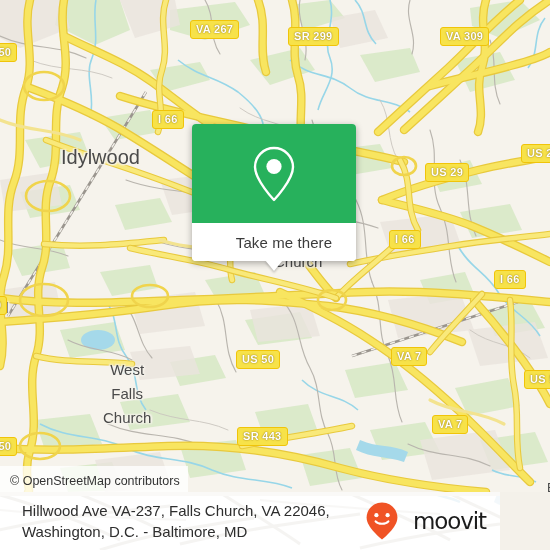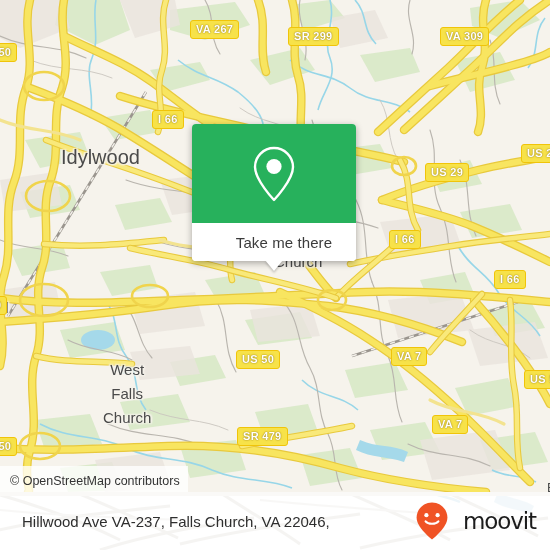--- a/index.html
+++ b/index.html
@@ -92,21 +92,21 @@
     font-size:12.5px;
     line-height:16px;
     padding:7px 8px 3px 10px;
     z-index:30;
     white-space:nowrap;
   }
 
   
   #footer{
     position:absolute;left:0;top:492px;
-    width:550px;height:58px;
+    width:500px;height:58px;
     background:#ffffff;
     display:flex;align-items:center;
     overflow:hidden;
   }
   #footer-watermark{
     position:absolute;left:0;top:0;width:550px;height:58px;
     opacity:.35;pointer-events:none;
   }
   #footer-text{
     position:relative;
@@ -373,21 +373,21 @@
     <div class="shield" style="left:152px;top:110px;">I 66</div>
     <div class="shield" style="left:425px;top:163px;">US 29</div>
     <div class="shield" style="left:521px;top:144px;">US 29</div>
     <div class="shield" style="left:389px;top:230px;">I 66</div>
     <div class="shield" style="left:494px;top:270px;">I 66</div>
     <div class="shield" style="left:-11px;top:296px;">0</div>
     <div class="shield" style="left:236px;top:350px;">US 50</div>
     <div class="shield" style="left:391px;top:347px;">VA 7</div>
     <div class="shield" style="left:524px;top:370px;">US 50</div>
     <div class="shield" style="left:432px;top:415px;">VA 7</div>
-    <div class="shield" style="left:237px;top:427px;">SR 479</div>
+    <div class="shield" style="left:237px;top:427px;">SR 443</div>
     <div class="shield" style="left:-14px;top:437px;">650</div>
 
     <div id="card">
       <div id="card-img">
         <svg width="56" height="64" viewBox="0 0 56 64">
           <path d="M28 6 C17.5 6 9 14.5 9 25 C9 38 28 58 28 58 C28 58 47 38 47 25 C47 14.5 38.5 6 28 6 Z" fill="none" stroke="#ffffff" stroke-width="2.4" stroke-linejoin="round"></path>
           <circle cx="28" cy="24.5" r="7.6" fill="#ffffff"></circle>
         </svg>
       </div>
       <div id="card-label">Take me there</div>
@@ -415,20 +415,21 @@
         <path d="M0 18 C60 24 120 26 186 28"></path>
         <path d="M260 8 C320 14 380 18 440 22"></path>
       </g>
       <path d="M498 0 C512 8 520 6 534 14 L530 22 C516 16 508 18 494 10 Z" fill="#cfe6f2" opacity=".7"></path>
       <path d="M430 0 C442 6 448 4 460 10" stroke="#cfe6f2" stroke-width="2.5" fill="none"></path>
       <path d="M0 0 L550 0 L550 4 L0 4 Z" fill="#f1efe9"></path>
     </svg>
 
     <div id="footer-text">
       <span>Hillwood Ave VA-237, Falls Church, VA 22046,</span>
+      <span class="l2">Washington, D.C. - Baltimore, MD</span>
     </div>
 
     <div id="logo">
       <svg width="34" height="40" viewBox="0 0 34 40">
         <path d="M17 1.5 C8.4 1.5 1.6 8.3 1.6 16.6 C1.6 27 17 38.5 17 38.5 C17 38.5 32.4 27 32.4 16.6 C32.4 8.3 25.6 1.5 17 1.5 Z" fill="#f05325"></path>
         <circle cx="11.4" cy="14.2" r="2.1" fill="#ffffff"></circle>
         <circle cx="22.6" cy="14.2" r="2.1" fill="#ffffff"></circle>
         <path d="M10.6 20.4 C13 23.6 21 23.6 23.4 20.4" fill="none" stroke="#ffffff" stroke-width="2.1" stroke-linecap="round"></path>
       </svg>
       <span id="logo-word">moovit</span>

